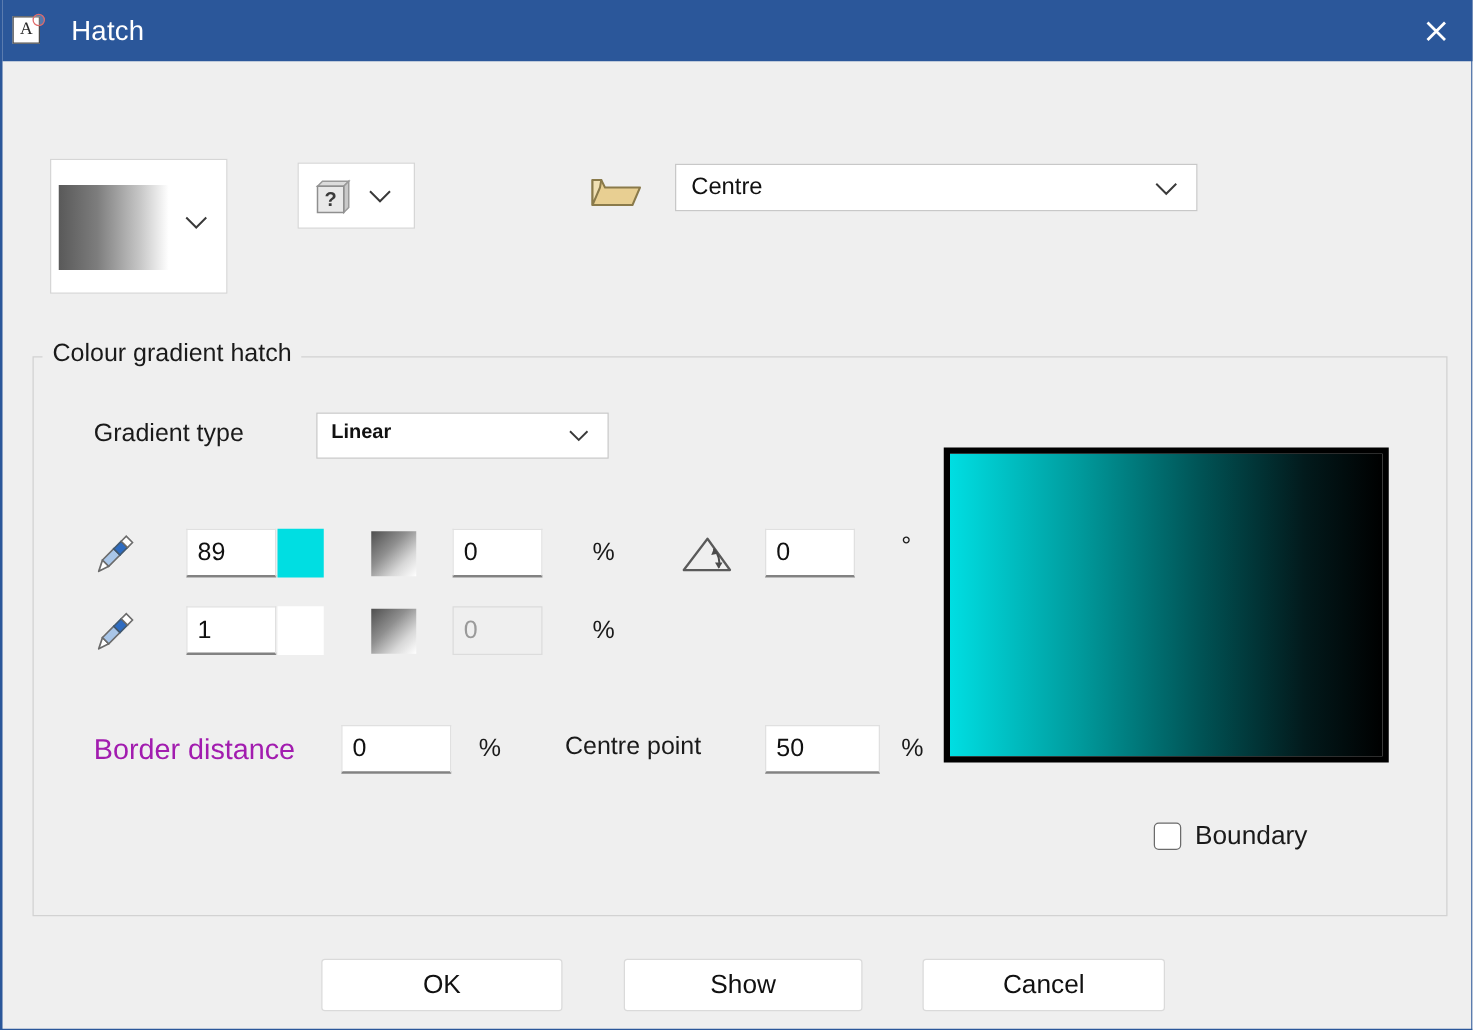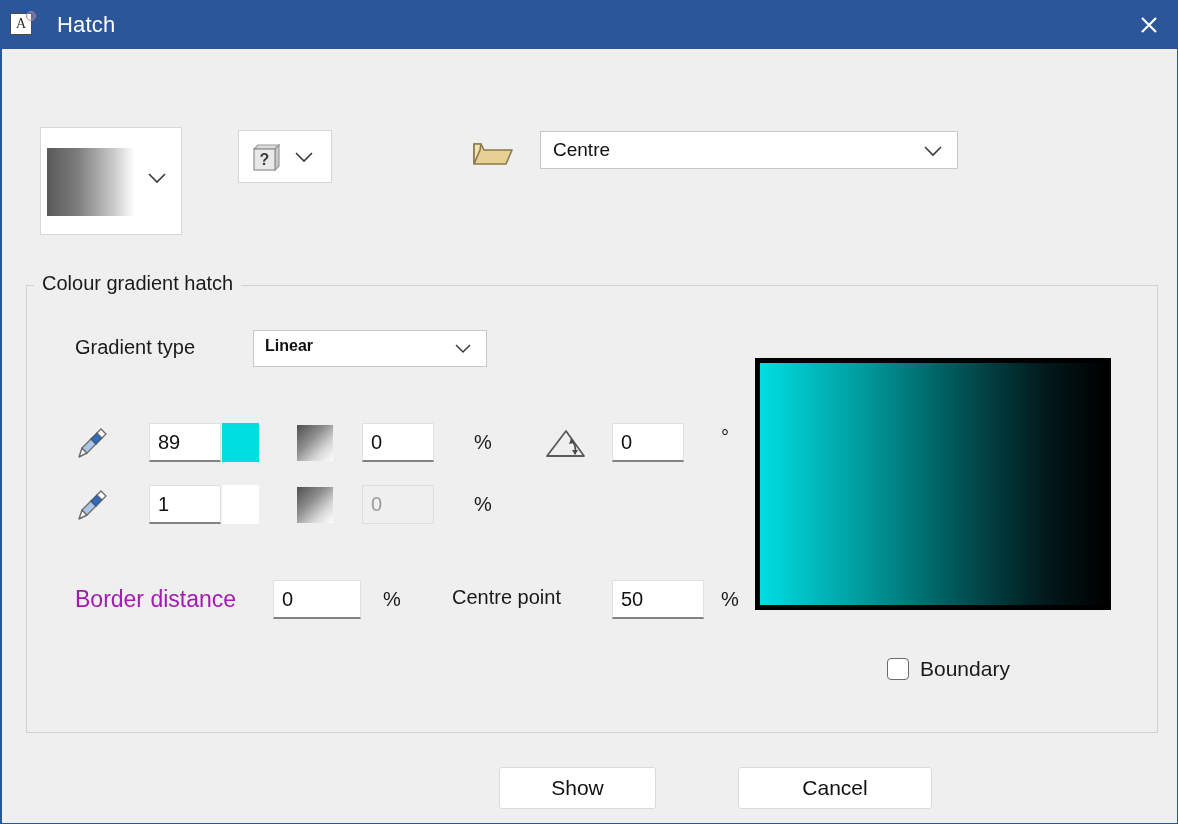--- a/index.html
+++ b/index.html
@@ -294,21 +294,21 @@
     left: 753px; top: 358px;
     width: 356px; height: 252px;
     border: 5px solid #000000;
     box-sizing: border-box;
     background: linear-gradient(to right, #00dee2 0%, #009a9c 30%, #005355 58%, #021a1c 82%, #000000 100%);
   }
 
   
   #boundary-row {
     position: absolute;
-    left: 885px; top: 657px;
+    left: 921px; top: 657px;
     display: flex;
     align-items: center;
     cursor: pointer;
   }
   #boundary-box {
     width: 22px; height: 22px;
     border: 1.6px solid #6b6b6b;
     border-radius: 4px;
     background: #ffffff;
     box-sizing: border-box;
@@ -329,21 +329,21 @@
     border-radius: 3px;
     box-sizing: border-box;
     font-size: 21px;
     color: #111111;
     display: flex;
     align-items: center;
     justify-content: center;
     cursor: pointer;
   }
   #ok-button { left: 255px; width: 193px; }
-  #show-button { left: 497px; width: 157px; }
+  #show-button { left: 497px; width: 191px; }
   #cancel-button { left: 736px; width: 194px; }
 </style>
 </head>
 <body>
 
 <div id="app">
 
   <div id="titlebar">
     <div id="app-icon">
       <div class="sheet">A</div>
@@ -447,16 +447,17 @@
   <div id="centre-field" class="num-field">50</div>
   <div id="centre-pct" class="pct">%</div>
 
   <div id="preview"></div>
 
   <div id="boundary-row">
     <div id="boundary-box"></div>
     <div id="boundary-label">Boundary</div>
   </div>
 
+  <div class="footer-btn" id="ok-button">OK</div>
   <div class="footer-btn" id="show-button">Show</div>
   <div class="footer-btn" id="cancel-button">Cancel</div>
 
 </div>
 
 </body></html>

